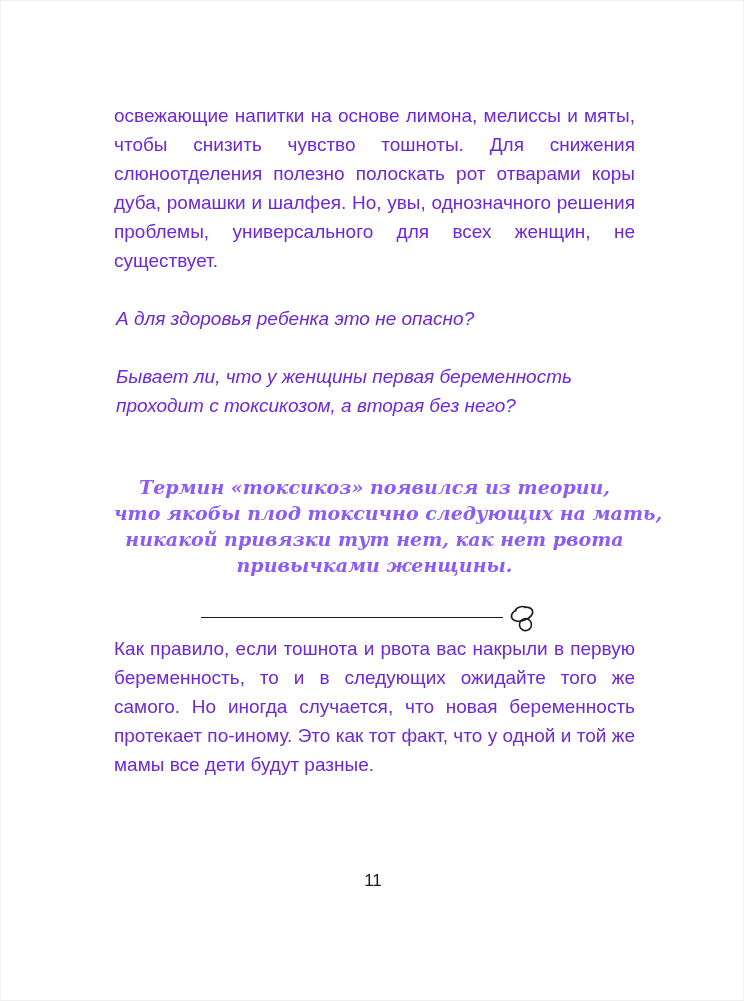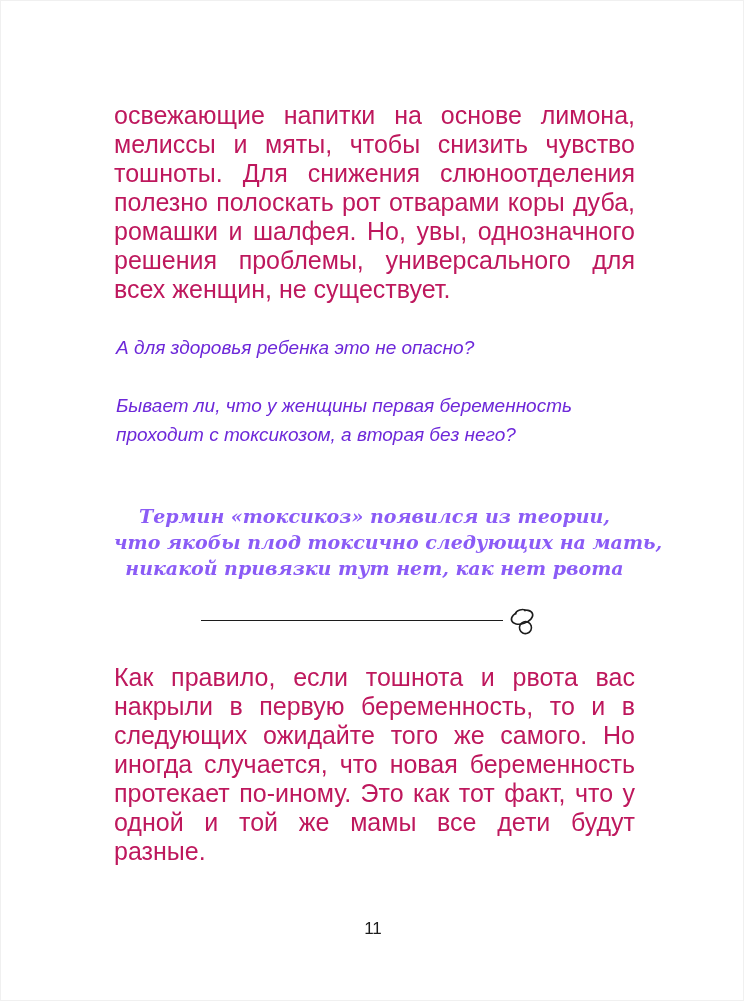--- a/index.html
+++ b/index.html
@@ -19,25 +19,25 @@
     font-family: "Liberation Sans", sans-serif;
     color: #1c1c1c;
   }
   .content {
     position: absolute;
     top: 100px;
     left: 113px;
     width: 521px;
   }
   .para {
-    font-size: 25px;
+    font-size: 19px;
     line-height: 29px;
     text-align: justify;
     margin: 0 0 29px 0;
-    color: #be185d;
+    color: #6d28d9;
   }
   .question {
     font-size: 19px;
     line-height: 29px;
     font-style: italic;
     text-align: left;
     margin: 0 0 29px 2px;
     color: #6d28d9;
   }
   .quote-block {
@@ -64,27 +64,26 @@
     flex: 1 1 auto;
     height: 0;
     border-top: 1.5px solid #1c1c1c;
   }
   .pacifier {
     flex: 0 0 auto;
     margin-left: 2px;
     transform: rotate(-18deg);
   }
   .closing {
-    margin-top: 26px;
   }
   .page-number {
     position: absolute;
     left: 0;
     width: 744px;
-    top: 918px;
+    top: 870px;
     text-align: center;
     font-size: 17px;
     color: #1c1c1c;
   }
 </style>
 </head>
 <body>
 
 <div class="page">
   <div class="content">
@@ -93,20 +92,21 @@
 
     <p class="question">А для здоровья ребенка это не опасно?</p>
 
 
     <p class="question">Бывает ли, что у женщины первая беременность проходит с токсикозом, а вторая без него?</p>
 
     <div class="quote-block">
       <span class="quote-line">Термин «токсикоз» появился из теории,</span>
       <span class="quote-line">что якобы плод токсично следующих на мать,</span>
       <span class="quote-line">никакой привязки тут нет, как нет рвота</span>
+      <span class="quote-line">привычками женщины.</span>
     </div>
 
     <div class="divider-row">
       <div class="divider-line"></div>
       <svg class="pacifier" width="36" height="34" viewBox="0 0 36 34" fill="none" xmlns="http://www.w3.org/2000/svg">
 
         <ellipse cx="18" cy="14" rx="11" ry="6.5" stroke="#1c1c1c" stroke-width="1.6" fill="#ffffff"></ellipse>
 
         <path d="M13 9.5 C13 5.5, 23 5.5, 23 9.5" stroke="#1c1c1c" stroke-width="1.6" fill="#ffffff"></path>
 

